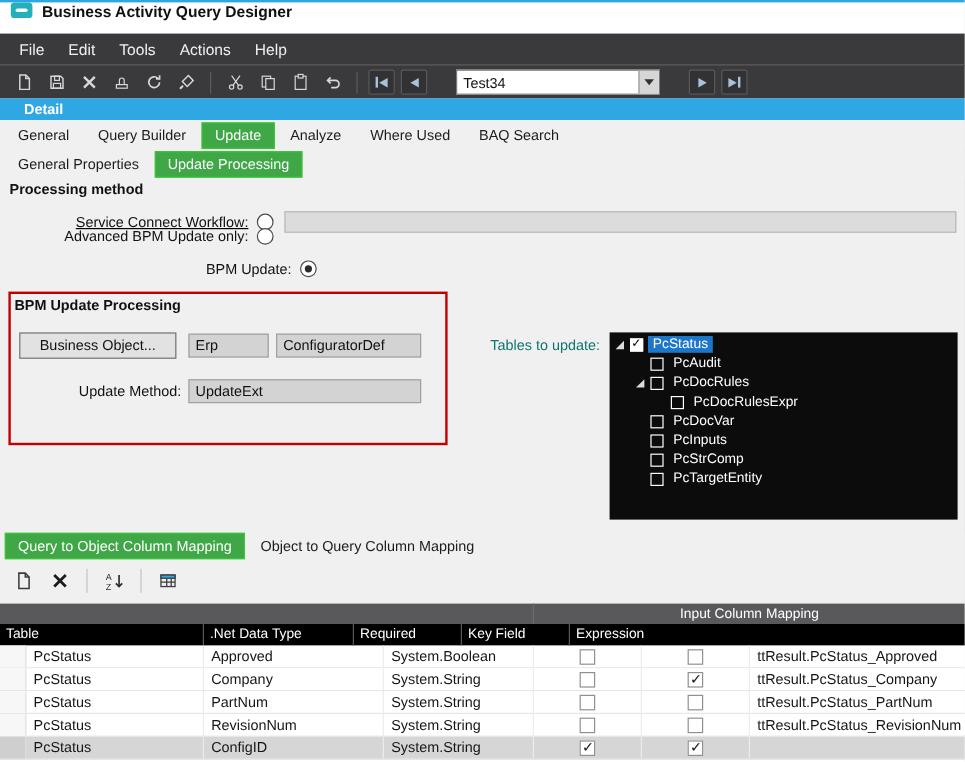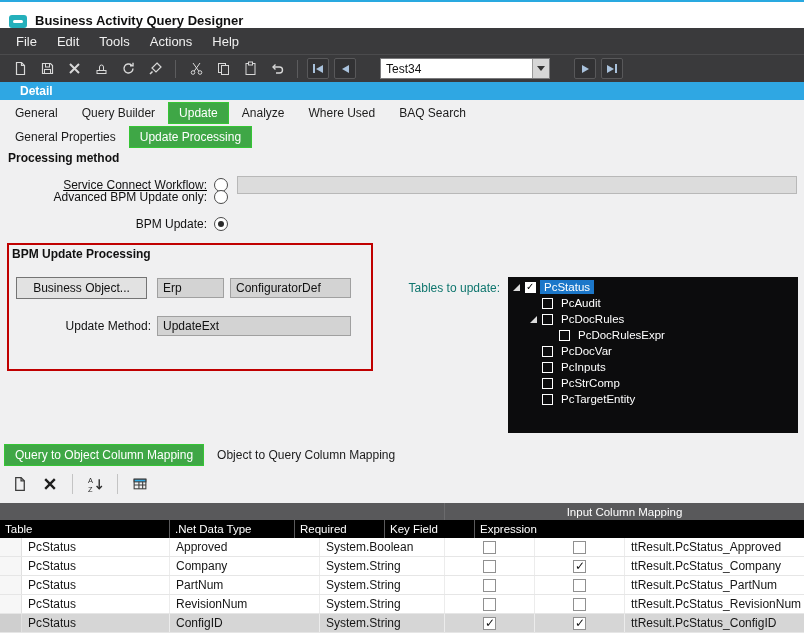--- a/index.html
+++ b/index.html
@@ -1,20 +1,20 @@
 <!DOCTYPE html>
 <html><head>
 <meta charset="utf-8">
 <style>
   *{margin:0;padding:0;box-sizing:border-box;}
   body{background:#cfcfcf;font-family:"Liberation Sans","DejaVu Sans",sans-serif;}
   .window{position:relative;width:804px;height:635px;background:#f0f0f1;overflow:hidden;}
 
   
-  .titlebar{position:absolute;top:0;left:0;right:0;height:28px;background:#fff;border-top:2px solid #29a9e0;display:flex;align-items:flex-end;padding-left:9px;gap:8px;}
+  .titlebar{position:absolute;top:0;left:0;right:0;height:28px;background:#fff;border-top:2px solid #29a9e0;display:flex;align-items:flex-start;padding-left:9px;gap:8px;}
   .app-icon{width:18px;height:13px;background:#24b0bb;border-radius:3px;position:relative;flex:0 0 auto;}
   .app-icon::after{content:"";position:absolute;left:4px;top:5px;width:10px;height:3px;background:#fff;border-radius:1.5px;}
   .title-text{font-size:13px;font-weight:bold;color:#101010;}
 
   
   .menubar{position:absolute;top:28px;left:0;right:0;height:26px;background:#3a3a3c;display:flex;align-items:center;padding-left:6px;}
   .menu-item{color:#f0f0f0;font-size:13px;padding:4px 10px;}
 
   
   .toolbar{position:absolute;top:54px;left:0;right:0;height:28px;background:#3a3a3c;border-top:1px solid #4b4b4d;display:flex;align-items:center;padding-left:8px;gap:3px;}
@@ -36,21 +36,21 @@
   .tabstrip{position:absolute;left:0;right:0;display:flex;align-items:flex-end;padding-left:4px;background:#f0f0f1;}
   .ts1{top:102px;height:22px;}
   .ts2{top:126px;height:22px;}
   .maptabs{top:443px;height:23px;}
   .tab{font-size:12px;color:#1c1c1c;padding:3px 10px;border:1px solid transparent;margin-right:2px;white-space:nowrap;}
   .tab.selected{background:#3fa746;color:#fff;border:1px solid #35c535;}
 
   
   .proc-heading{position:absolute;top:151px;left:8px;font-size:12px;font-weight:bold;color:#111;}
   .opt-row{position:absolute;left:0;display:flex;align-items:center;}
-  .r1{top:176px;text-decoration:underline;} .r2{top:190px;} .r3{top:217px;}
+  .r1{top:176px;text-decoration:underline;} .r2{top:190px;} .r3{top:217px;padding-left:36px;}
   .opt-label{display:inline-block;width:207px;text-align:right;font-size:12px;color:#111;margin-right:7px;}
   .radio{width:14px;height:14px;border:1px solid #4a4a4a;border-radius:50%;background:#fff;position:relative;flex:0 0 auto;}
   .radio.on::after{content:"";position:absolute;left:3px;top:3px;width:6px;height:6px;border-radius:50%;background:#2b2b2b;}
   .disabled-field{width:560px;height:18px;background:#dcdcdc;border:1px solid #b8b8b8;margin-left:9px;}
 
   
   .bpm-group{position:absolute;left:7px;top:243px;width:366px;height:128px;border:2px solid #c00000;}
   .group-title{position:absolute;left:3px;top:2px;font-size:12px;font-weight:bold;color:#111;}
   .gray-btn{position:absolute;left:7px;top:32px;width:131px;height:22px;background:#e2e2e2;border:1px solid #747474;font-size:12px;font-family:inherit;color:#111;}
   .gfield{position:absolute;height:20px;background:#d3d3d3;border:1px solid #a0a0a0;font-size:12px;color:#111;padding:2px 0 0 5px;}
@@ -404,17 +404,16 @@
       <span class="gsel"></span>
       <span class="gc gc1">PcStatus</span>
       <span class="gc gc2">ConfigID</span>
       <span class="gc gc3">System.String</span>
       <span class="gc gc4">
           <span class="cb on"></span>
         </span>
       <span class="gc gc5">
           <span class="cb on"></span>
         </span>
-      <span class="gc gc6">ttResult.PcStatus_ConfigID</span>
     </div>
   </div>
 
 </div>
 
 </body></html>

